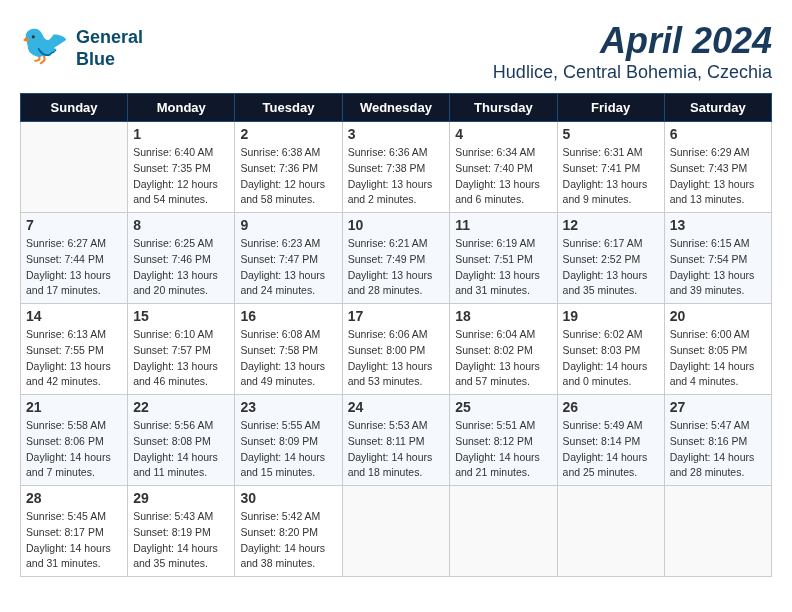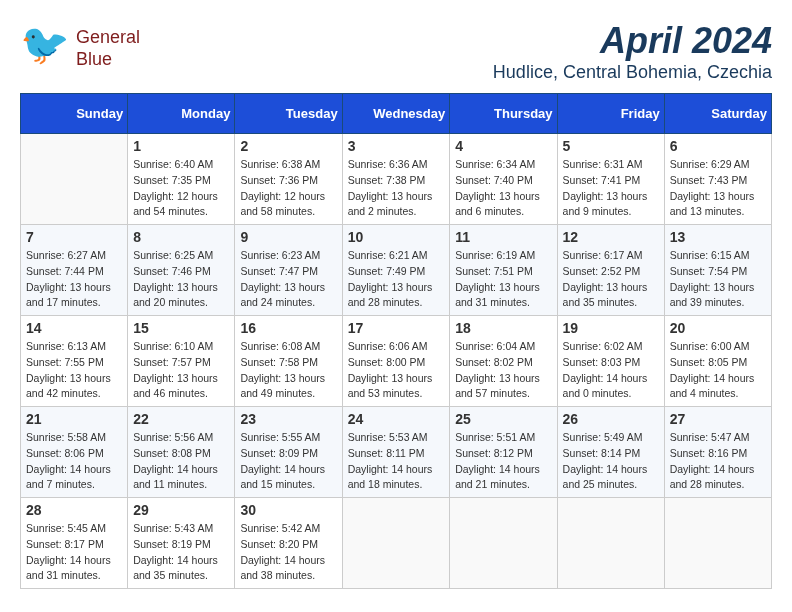--- a/index.html
+++ b/index.html
@@ -16,22 +16,22 @@
       align-items: flex-start;
       margin-bottom: 10px;
     }
     .logo {
       display: flex;
       align-items: center;
       gap: 6px;
     }
     .logo-text {
       font-size: 18px;
-      font-weight: normal;
-      color: #7f1d1d;
+      font-weight: bold;
+      color: #0c4a6e;
       line-height: 1.2;
     }
     .logo-bird {
       color: #4a9fd4;
       font-size: 28px;
     }
     .title-area {
       text-align: right;
     }
     .month-title {
@@ -43,24 +43,24 @@
     .location-title {
       font-size: 18px;
       color: #1a3a5c;
     }
     .calendar-table {
       width: 100%;
       border-collapse: collapse;
       font-size: 11px;
     }
     .calendar-table th {
-      background-color: #1d4ed8;
+      background-color: #0f172a;
       color: white;
-      padding: 12px 4px;
-      text-align: right;
+      padding: 6px 4px;
+      text-align: center;
       font-size: 13px;
       font-weight: bold;
       border: 1px solid #1a4a7a;
     }
     .calendar-table td {
       border: 1px solid #ccc;
       vertical-align: top;
       padding: 4px 5px;
       height: 90px;
       width: 108px;

